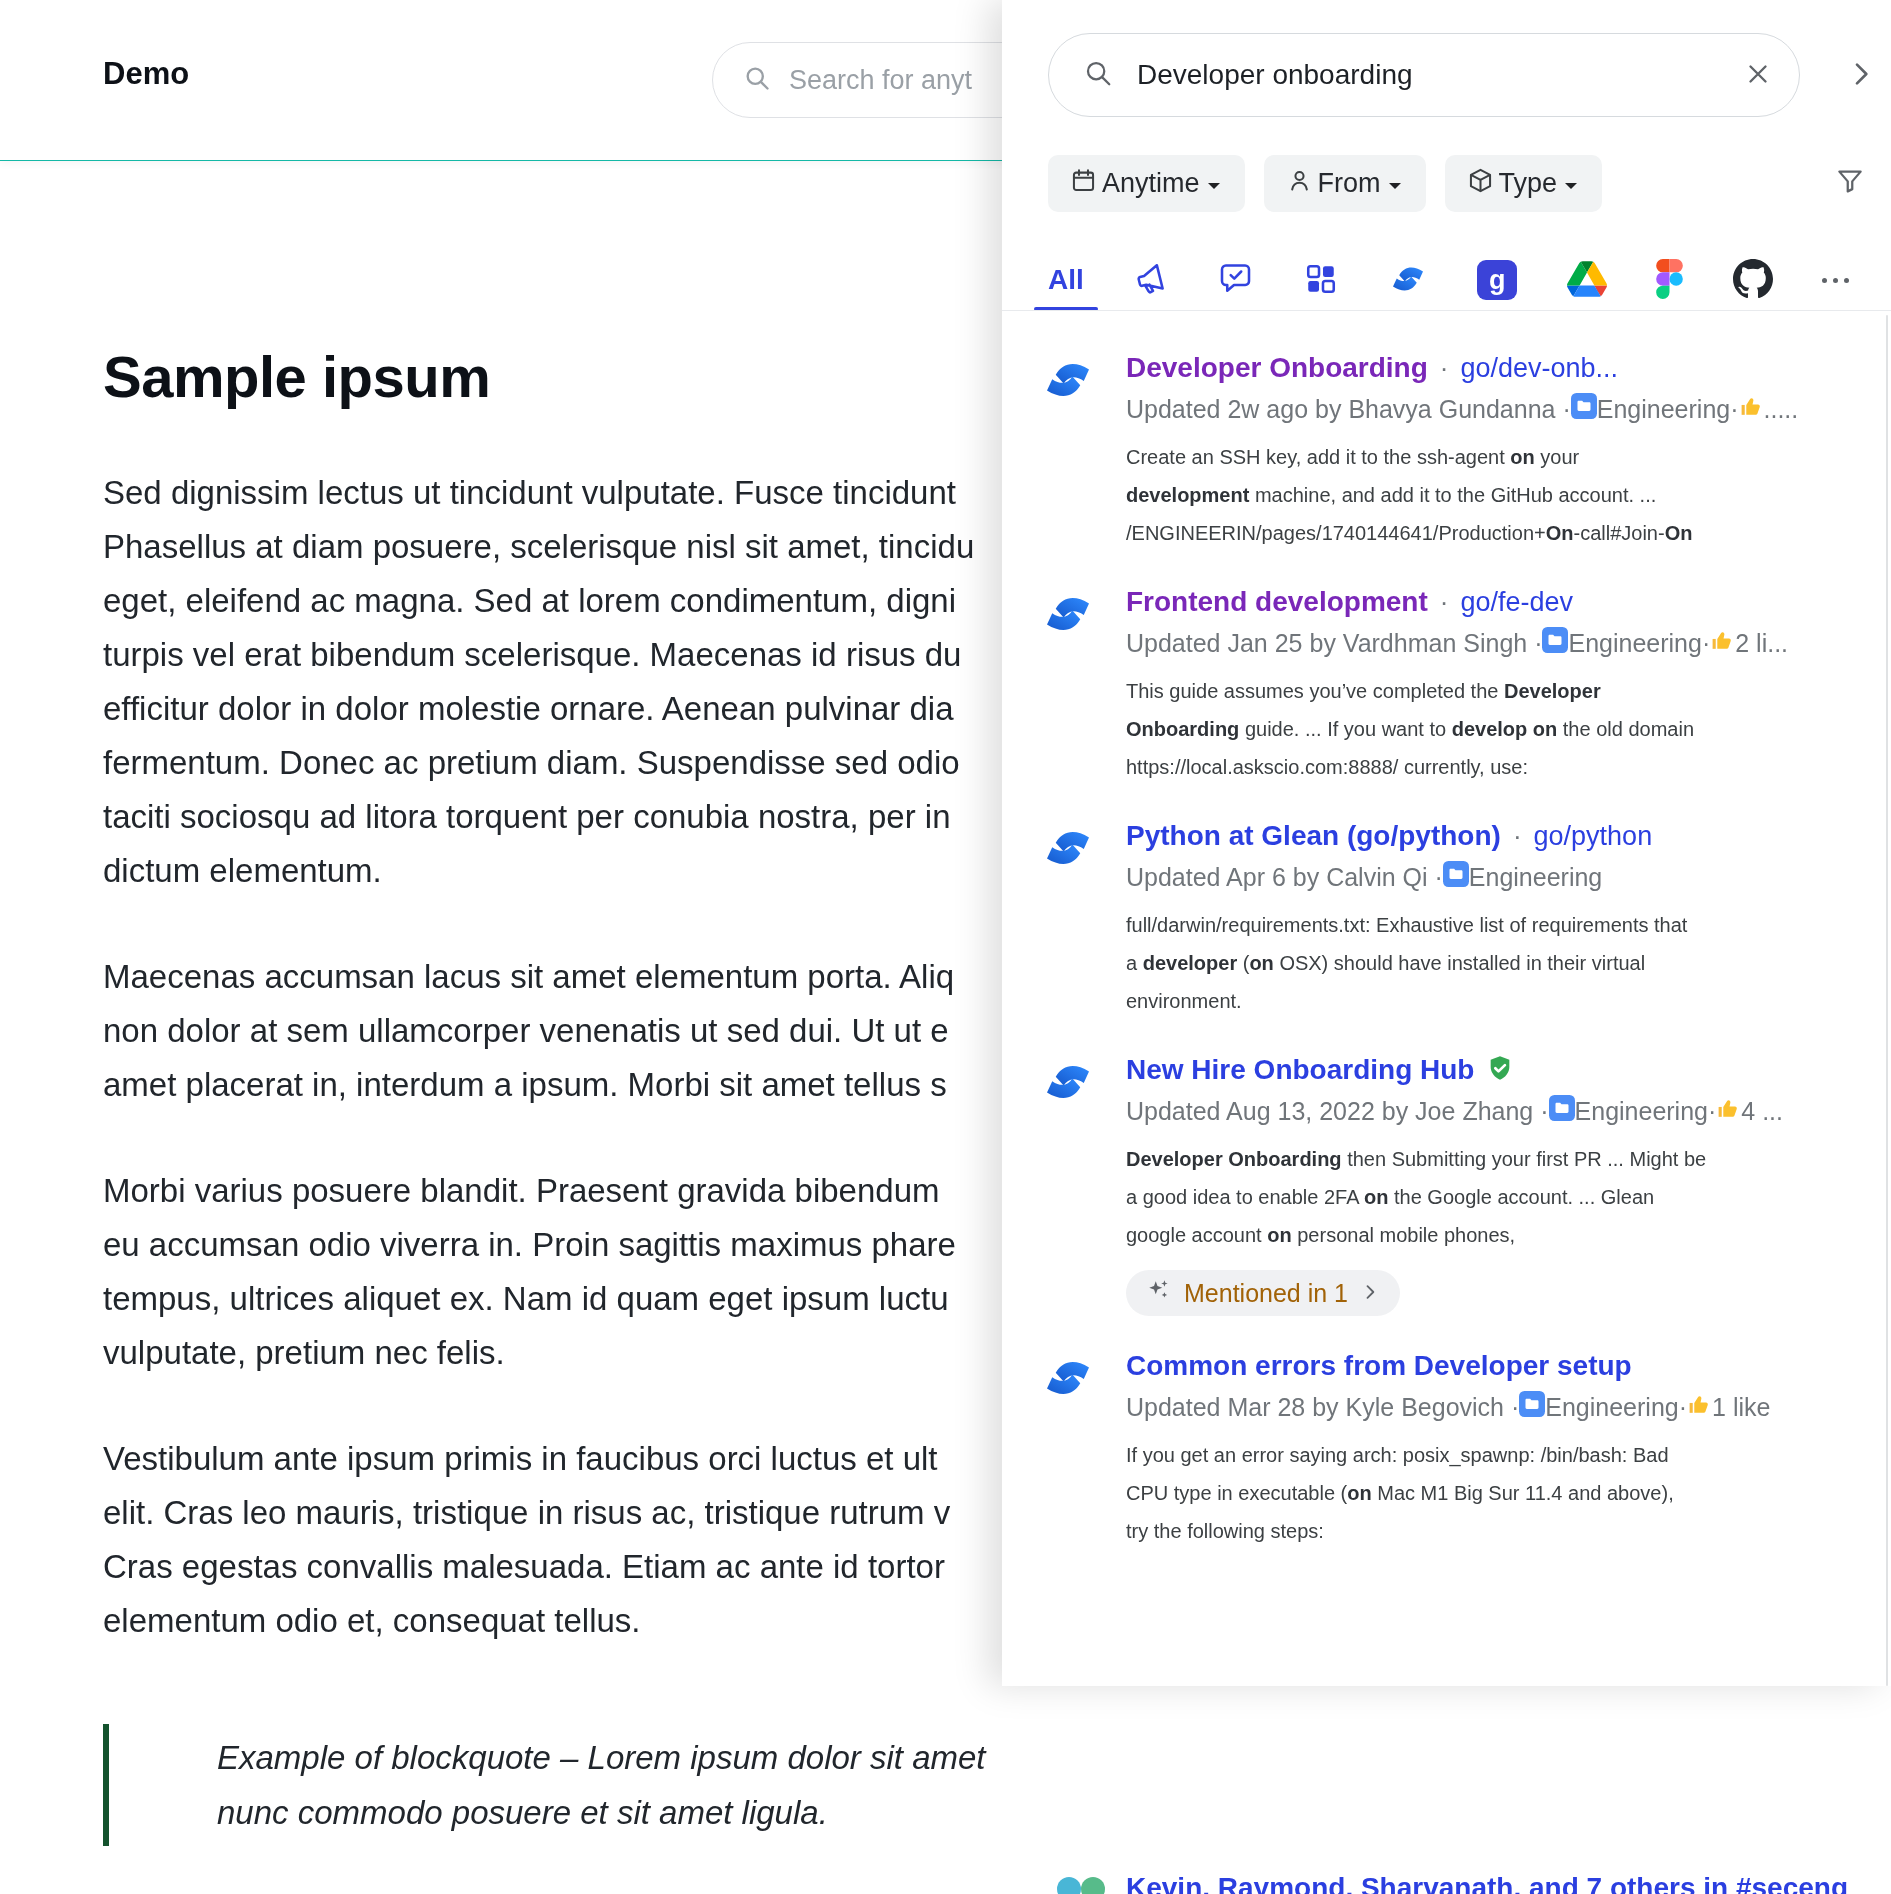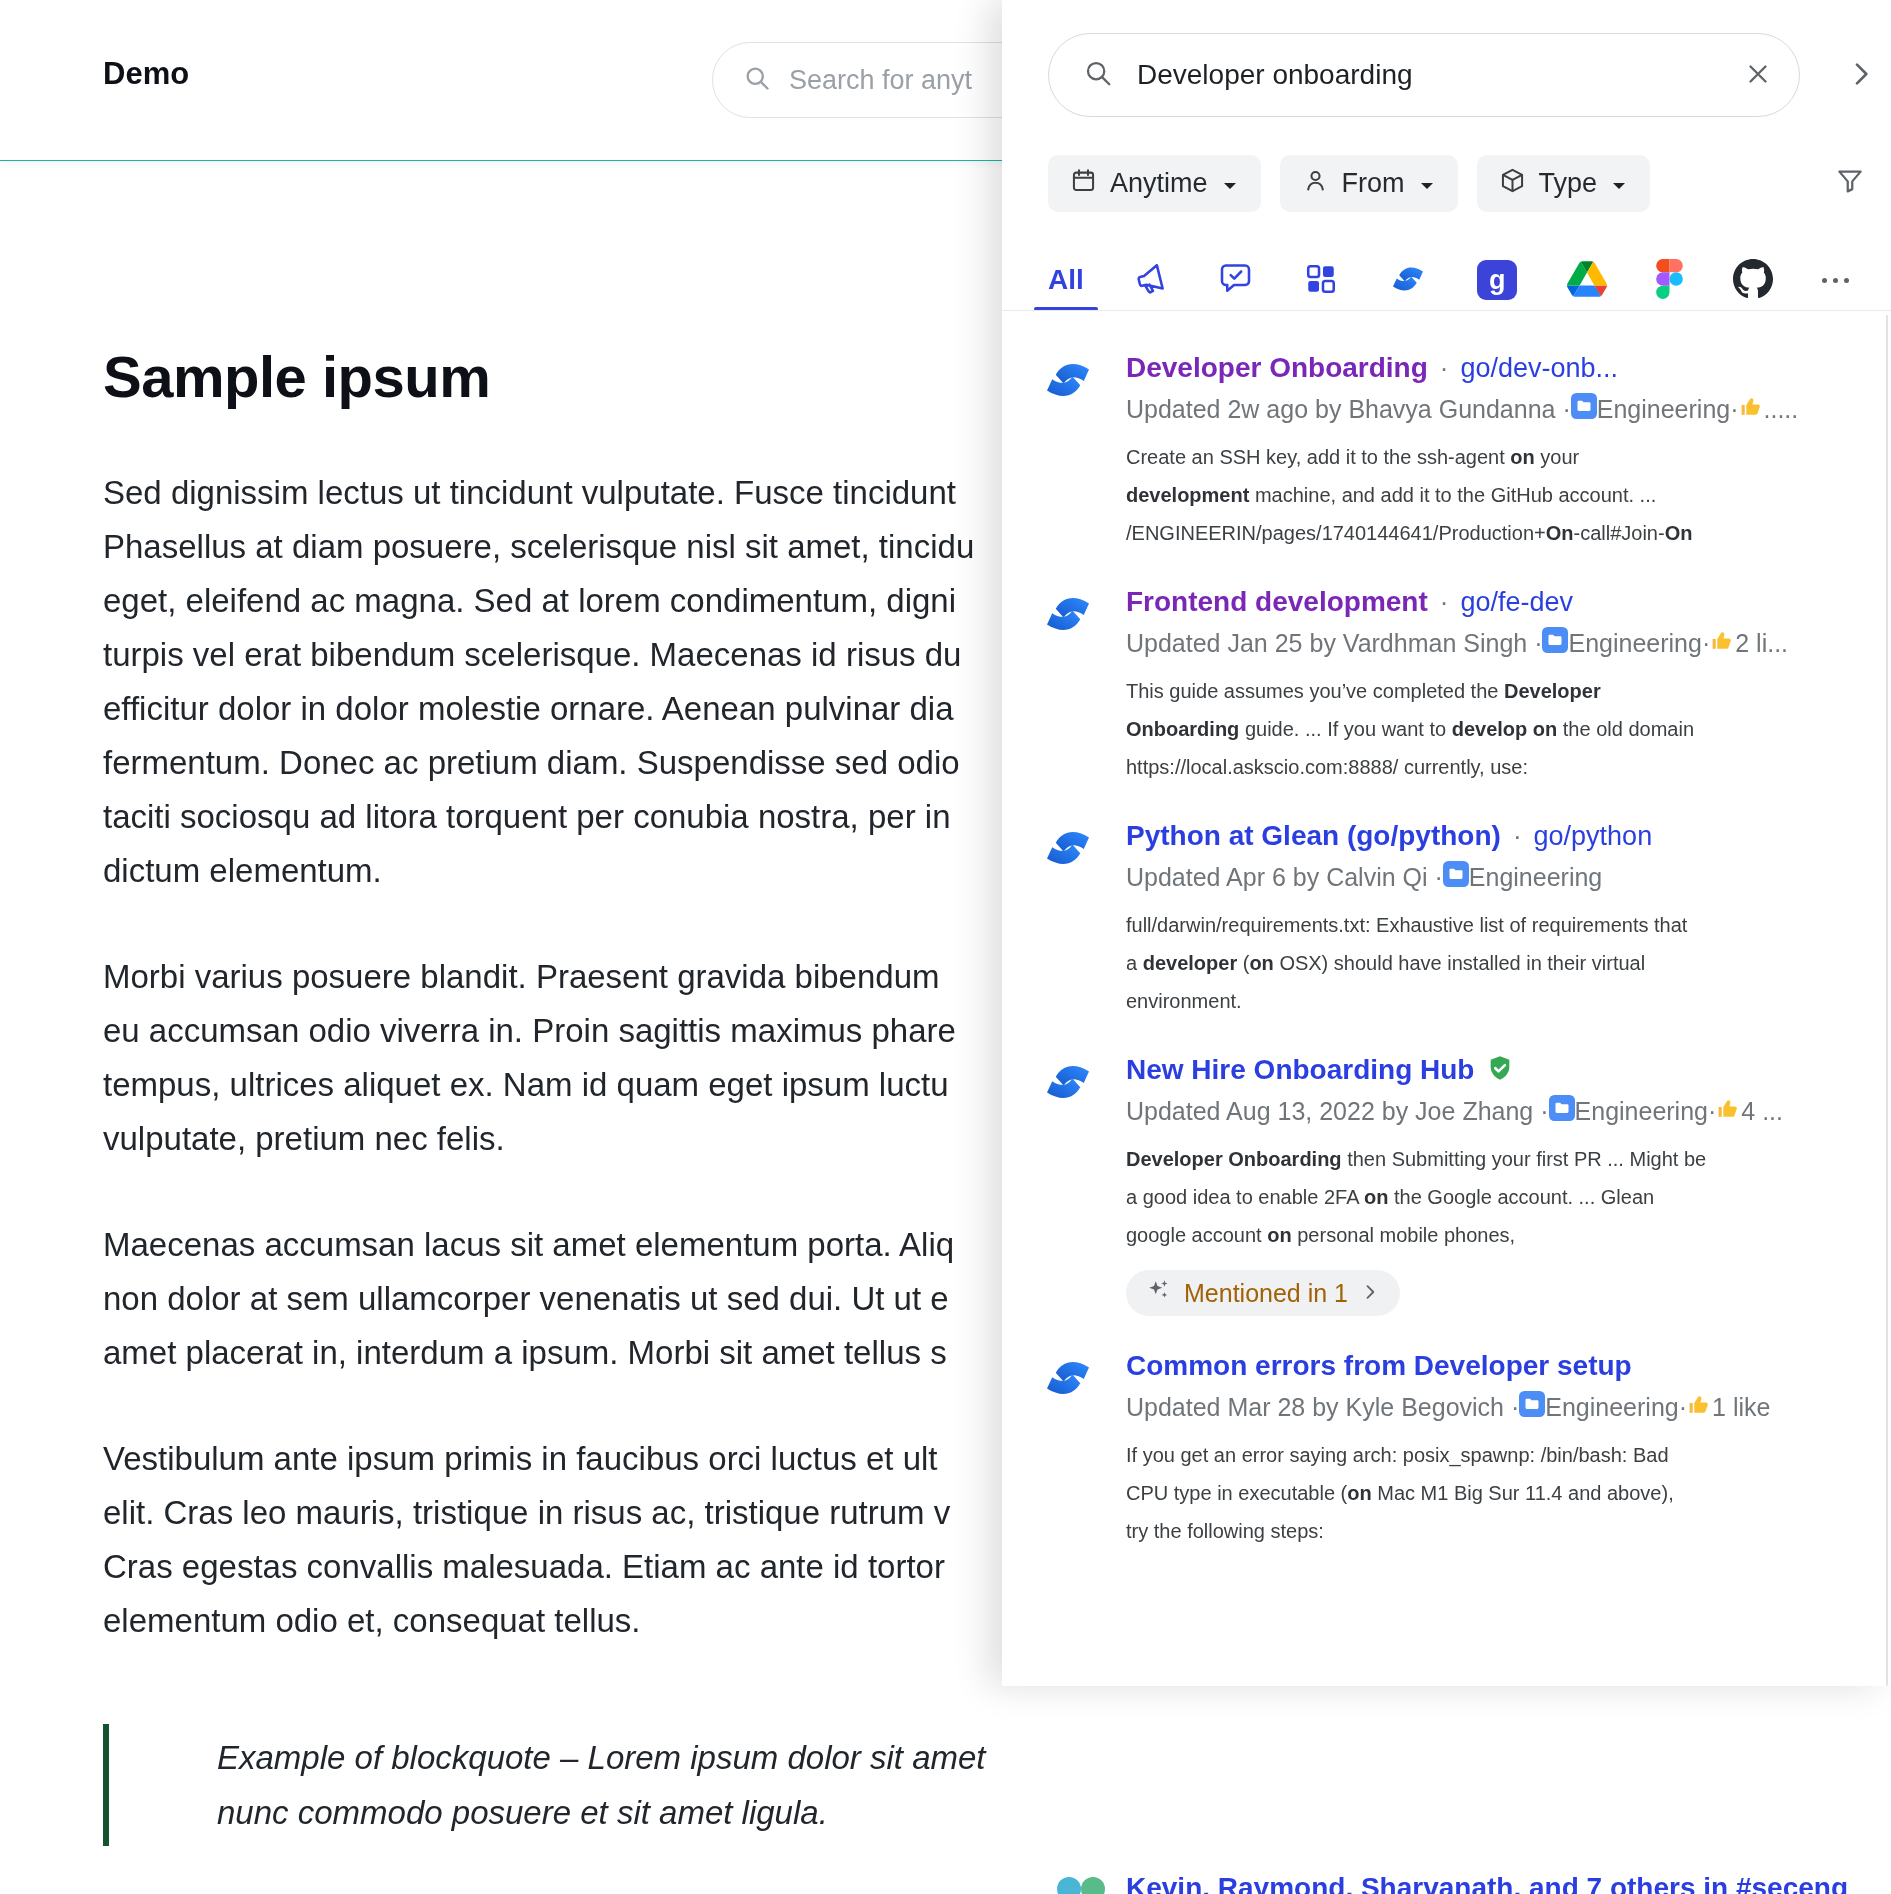--- a/index.html
+++ b/index.html
@@ -26,21 +26,21 @@
   .panel{position:absolute;top:0;right:0;width:889px;height:1686px;background:#fff;z-index:5;
          box-shadow:-14px 0 34px rgba(0,0,0,.13);}
   .p-search{position:absolute;top:33px;left:46px;width:752px;height:84px;border:1px solid #d6dade;
             border-radius:44px;display:flex;align-items:center;padding:0 26px 0 34px;box-sizing:border-box;}
   .p-search input{border:none;outline:none;flex:1;font-size:28px;color:#1d2126;margin-left:22px;
             font-family:"Liberation Sans","DejaVu Sans",sans-serif;background:transparent;}
   .icon-btn{background:none;border:none;padding:0;cursor:pointer;display:flex;align-items:center;justify-content:center;}
   .p-collapse{position:absolute;top:58px;right:14px;}
 
   .p-filters{position:absolute;top:155px;left:46px;display:flex;gap:19px;}
-  .filter-pill{display:flex;align-items:center;gap:13px;height:57px;background:#f1f3f4;border:none;
+  .filter-pill{display:flex;align-items:center;gap:5px;height:57px;background:#f1f3f4;border:none;
                border-radius:10px;padding:0 22px;font-size:27px;color:#26292e;cursor:pointer;
                font-family:"Liberation Sans","DejaVu Sans",sans-serif;}
   .p-funnel{position:absolute;top:166px;right:26px;}
 
   .p-tabs{position:absolute;top:250px;left:40px;right:36px;height:60px;display:flex;align-items:center;
           justify-content:space-between;}
   .tabs-border{position:absolute;top:310px;left:0;right:0;height:1px;background:#e8eaed;}
   .tab{background:none;border:none;padding:0 6px;height:60px;display:flex;align-items:center;cursor:pointer;position:relative;}
   .tab-all{font-size:28px;font-weight:600;color:#3243df;font-family:"Liberation Sans","DejaVu Sans",sans-serif;}
   .tab-all .underline{position:absolute;left:-8px;right:-8px;bottom:-1px;height:4px;background:#3243df;border-radius:2px;}
@@ -102,27 +102,27 @@
 <div class="article">
   <h1>Sample ipsum</h1>
   <p>Sed dignissim lectus ut tincidunt vulputate. Fusce tincidunt
 Phasellus at diam posuere, scelerisque nisl sit amet, tincidu
 eget, eleifend ac magna. Sed at lorem condimentum, digni
 turpis vel erat bibendum scelerisque. Maecenas id risus du
 efficitur dolor in dolor molestie ornare. Aenean pulvinar dia
 fermentum. Donec ac pretium diam. Suspendisse sed odio
 taciti sociosqu ad litora torquent per conubia nostra, per in
 dictum elementum.</p>
+  <p>Maecenas accumsan lacus sit amet elementum porta. Aliq
+non dolor at sem ullamcorper venenatis ut sed dui. Ut ut e
+amet placerat in, interdum a ipsum. Morbi sit amet tellus s</p>
   <p>Morbi varius posuere blandit. Praesent gravida bibendum
 eu accumsan odio viverra in. Proin sagittis maximus phare
 tempus, ultrices aliquet ex. Nam id quam eget ipsum luctu
 vulputate, pretium nec felis.</p>
-  <p>Maecenas accumsan lacus sit amet elementum porta. Aliq
-non dolor at sem ullamcorper venenatis ut sed dui. Ut ut e
-amet placerat in, interdum a ipsum. Morbi sit amet tellus s</p>
   <p>Vestibulum ante ipsum primis in faucibus orci luctus et ult
 elit. Cras leo mauris, tristique in risus ac, tristique rutrum v
 Cras egestas convallis malesuada. Etiam ac ante id tortor
 elementum odio et, consequat tellus.</p>
   <blockquote>Example of blockquote – Lorem ipsum dolor sit amet
 nunc commodo posuere et sit amet ligula.</blockquote>
 </div>
 
 <div class="panel">
 

